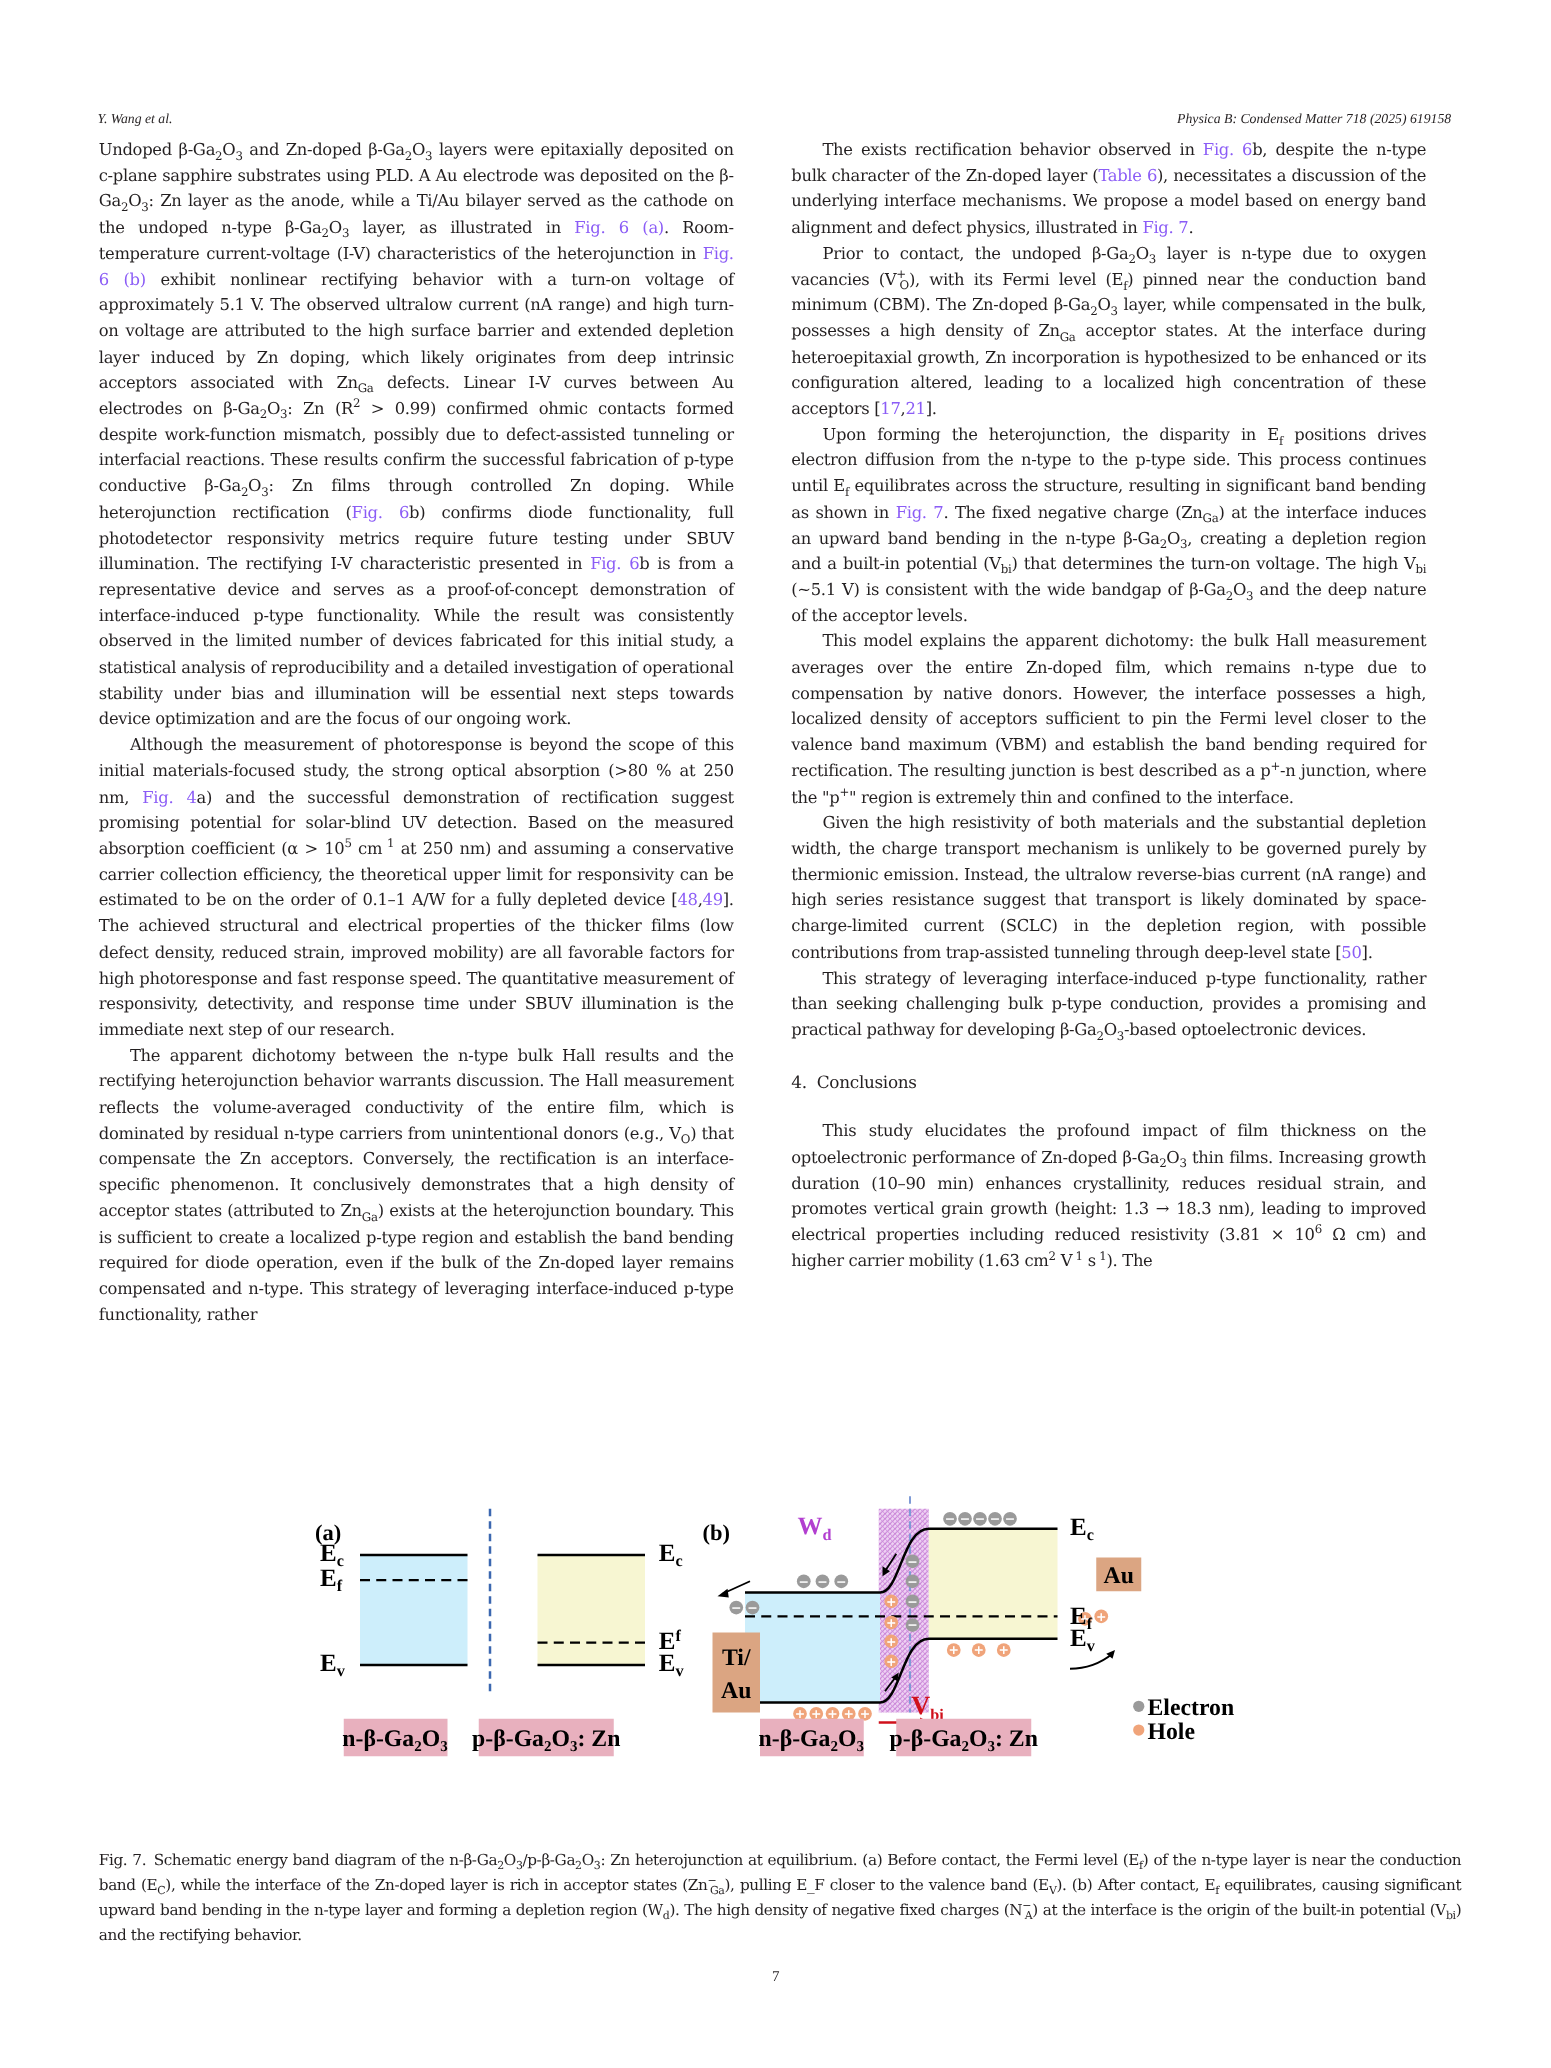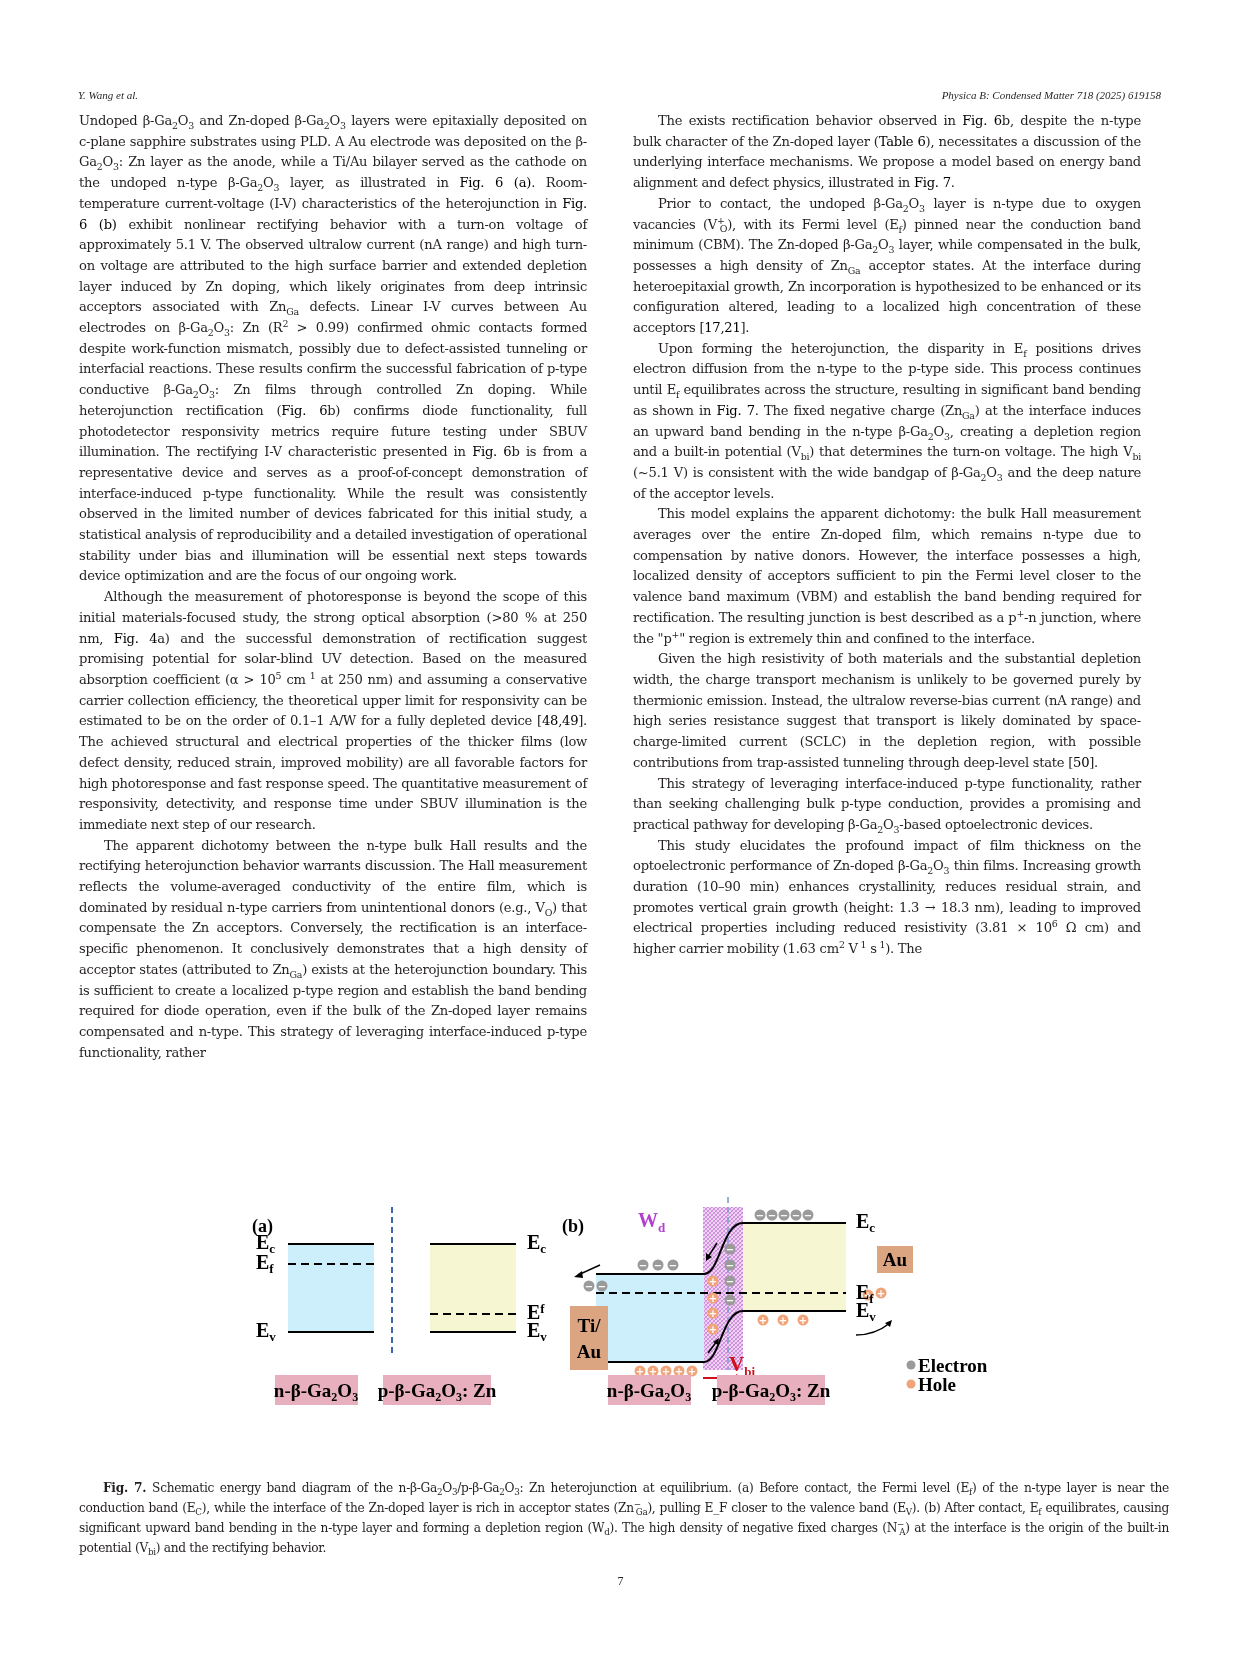--- a/index.html
+++ b/index.html
@@ -7,31 +7,31 @@
          font-family: "DejaVu Serif", serif; color: #231f20; }
   .running-head { position: absolute; top: 89px; font-size: 11px; font-style: italic; font-family: "Liberation Serif", serif; }
   .rh-left { left: 78px; }
   .rh-right { right: 80px; }
   .col { position: absolute; top: 111px; width: 508px; font-size: 13.1px; line-height: 20.7px;
          text-align: justify; font-family: "DejaVu Serif", serif; letter-spacing: -0.25px; }
   .col-left { left: 79px; }
   .col-right { left: 633px; }
   .col p { margin: 0; text-indent: 25px; }
   .col p.noindent { text-indent: 0; }
-  .ref { color: #000000; }
+  .ref { color: #8b5cf6; }
   sub, sup { font-size: 0.72em; line-height: 0; }
   .section-head { margin: 20px 0 20px 0 !important; text-indent: 0 !important; font-size: 13.5px; }
   .section-head .num { margin-right: 8px; }
 
   
   .figure { position: absolute; left: 240px; top: 1195px; width: 760px; height: 275px; }
   .figure svg { display: block; }
   .caption { position: absolute; left: 79px; top: 1478px; width: 1090px; font-size: 12.2px; line-height: 20px;
              font-family: "DejaVu Serif", serif; letter-spacing: -0.3px; text-align: justify; }
-  .caption b { font-weight: bold; margin-right: 6px; margin-left: 24px; }
+  .caption b { font-weight: normal; margin-right: 6px; }
   .page-num { position: absolute; top: 1574px; left: 0; width: 1241px; text-align: center; font-size: 12px; font-family: "Liberation Serif", serif; }
 </style>
 </head>
 <body>
 
 <div class="running-head rh-left">Y. Wang et al.</div>
 <div class="running-head rh-right">Physica B: Condensed Matter 718 (2025) 619158</div>
 
 <div class="col col-left">
   <p class="noindent"><span>Undoped β-Ga</span><sub>2</sub><span>O</span><sub>3</sub><span> and Zn-doped β-Ga</span><sub>2</sub><span>O</span><sub>3</sub><span> layers were epitaxially deposited on c-plane sapphire substrates using PLD. A Au electrode was deposited on the β-Ga</span><sub>2</sub><span>O</span><sub>3</sub><span>: Zn layer as the anode, while a Ti/Au bilayer served as the cathode on the undoped n-type β-Ga</span><sub>2</sub><span>O</span><sub>3</sub><span> layer, as illustrated in </span><a class="ref">Fig. 6 (a)</a><span>. Room-temperature current-voltage (I-V) characteristics of the heterojunction in </span><a class="ref">Fig. 6 (b)</a><span> exhibit nonlinear rectifying behavior with a turn-on voltage of approximately 5.1 V. The observed ultralow current (nA range) and high turn-on voltage are attributed to the high surface barrier and extended depletion layer induced by Zn doping, which likely originates from deep intrinsic acceptors associated with Zn</span><sub>Ga</sub><span> defects. Linear I-V curves between Au electrodes on β-Ga</span><sub>2</sub><span>O</span><sub>3</sub><span>: Zn (R</span><sup>2</sup><span> &gt; 0.99) confirmed ohmic contacts formed despite work-function mismatch, possibly due to defect-assisted tunneling or interfacial reactions. These results confirm the successful fabrication of p-type conductive β-Ga</span><sub>2</sub><span>O</span><sub>3</sub><span>: Zn films through controlled Zn doping. While heterojunction rectification (</span><a class="ref">Fig. 6</a><span>b) confirms diode functionality, full photodetector responsivity metrics require future testing under SBUV illumination. The rectifying I-V characteristic presented in </span><a class="ref">Fig. 6</a><span>b is from a representative device and serves as a proof-of-concept demonstration of interface-induced p-type functionality. While the result was consistently observed in the limited number of devices fabricated for this initial study, a statistical analysis of reproducibility and a detailed investigation of operational stability under bias and illumination will be essential next steps towards device optimization and are the focus of our ongoing work.</span></p>
@@ -39,20 +39,21 @@
   <p><span>The apparent dichotomy between the n-type bulk Hall results and the rectifying heterojunction behavior warrants discussion. The Hall measurement reflects the volume-averaged conductivity of the entire film, which is dominated by residual n-type carriers from unintentional donors (e.g., V</span><sub>O</sub><span>) that compensate the Zn acceptors. Conversely, the rectification is an interface-specific phenomenon. It conclusively demonstrates that a high density of acceptor states (attributed to Zn</span><sub>Ga</sub><span>) exists at the heterojunction boundary. This is sufficient to create a localized p-type region and establish the band bending required for diode operation, even if the bulk of the Zn-doped layer remains compensated and n-type. This strategy of leveraging interface-induced p-type functionality, rather</span></p>
 </div>
 
 <div class="col col-right">
   <p><span>The exists rectification behavior observed in </span><a class="ref">Fig. 6</a><span>b, despite the n-type bulk character of the Zn-doped layer (</span><a class="ref">Table 6</a><span>), necessitates a discussion of the underlying interface mechanisms. We propose a model based on energy band alignment and defect physics, illustrated in </span><a class="ref">Fig. 7</a><span>.</span></p>
   <p><span>Prior to contact, the undoped β-Ga</span><sub>2</sub><span>O</span><sub>3</sub><span> layer is n-type due to oxygen vacancies (V</span><sup>+</sup><sub style="margin-left:-5px">O</sub><span>), with its Fermi level (E</span><sub>f</sub><span>) pinned near the conduction band minimum (CBM). The Zn-doped β-Ga</span><sub>2</sub><span>O</span><sub>3</sub><span> layer, while compensated in the bulk, possesses a high density of Zn</span><sub>Ga</sub><span> acceptor states. At the interface during heteroepitaxial growth, Zn incorporation is hypothesized to be enhanced or its configuration altered, leading to a localized high concentration of these acceptors [</span><a class="ref">17</a><span>,</span><a class="ref">21</a><span>].</span></p>
   <p><span>Upon forming the heterojunction, the disparity in E</span><sub>f</sub><span> positions drives electron diffusion from the n-type to the p-type side. This process continues until E</span><sub>f</sub><span> equilibrates across the structure, resulting in significant band bending as shown in </span><a class="ref">Fig. 7</a><span>. The fixed negative charge (Zn</span><sub>Ga</sub><span>) at the interface induces an upward band bending in the n-type β-Ga</span><sub>2</sub><span>O</span><sub>3</sub><span>, creating a depletion region and a built-in potential (V</span><sub>bi</sub><span>) that determines the turn-on voltage. The high V</span><sub>bi</sub><span> (~5.1 V) is consistent with the wide bandgap of β-Ga</span><sub>2</sub><span>O</span><sub>3</sub><span> and the deep nature of the acceptor levels.</span></p>
   <p><span>This model explains the apparent dichotomy: the bulk Hall measurement averages over the entire Zn-doped film, which remains n-type due to compensation by native donors. However, the interface possesses a high, localized density of acceptors sufficient to pin the Fermi level closer to the valence band maximum (VBM) and establish the band bending required for rectification. The resulting junction is best described as a p</span><sup>+</sup><span>-n junction, where the "p</span><sup>+</sup><span>" region is extremely thin and confined to the interface.</span></p>
   <p><span>Given the high resistivity of both materials and the substantial depletion width, the charge transport mechanism is unlikely to be governed purely by thermionic emission. Instead, the ultralow reverse-bias current (nA range) and high series resistance suggest that transport is likely dominated by space-charge-limited current (SCLC) in the depletion region, with possible contributions from trap-assisted tunneling through deep-level state [</span><a class="ref">50</a><span>].</span></p>
   <p><span>This strategy of leveraging interface-induced p-type functionality, rather than seeking challenging bulk p-type conduction, provides a promising and practical pathway for developing β-Ga</span><sub>2</sub><span>O</span><sub>3</sub><span>-based optoelectronic devices.</span></p>
+  <p class="section-head"><span class="num">4.</span><span>Conclusions</span></p>
   <p><span>This study elucidates the profound impact of film thickness on the optoelectronic performance of Zn-doped β-Ga</span><sub>2</sub><span>O</span><sub>3</sub><span> thin films. Increasing growth duration (10–90 min) enhances crystallinity, reduces residual strain, and promotes vertical grain growth (height: 1.3 → 18.3 nm), leading to improved electrical properties including reduced resistivity (3.81 × 10</span><sup>6</sup><span> Ω cm) and higher carrier mobility (1.63 cm</span><sup>2</sup><span> V</span><sup> 1</sup><span> s</span><sup> 1</sup><span>). The</span></p>
 </div>
 
 <div class="figure">
   <svg width="760" height="275" viewBox="0 0 760 275" font-family="Liberation Serif, serif" font-weight="bold">
     <defs>
       <pattern id="hatch" width="4" height="4" patternUnits="userSpaceOnUse">
         <rect width="4" height="4" fill="#efd3f4"></rect>
         <path d="M0 4 L4 0 M-1 1 L1 -1 M3 5 L5 3" stroke="#c77fd6" stroke-width="0.9"></path>
         <path d="M0 0 L4 4" stroke="#c77fd6" stroke-width="0.6"></path>

